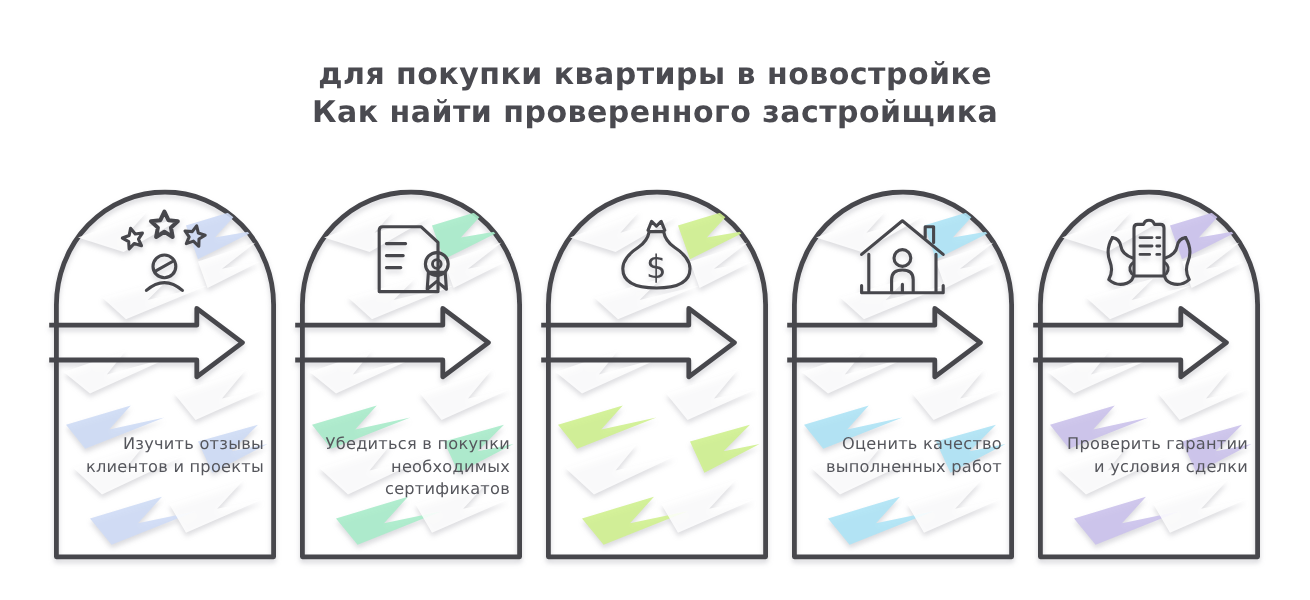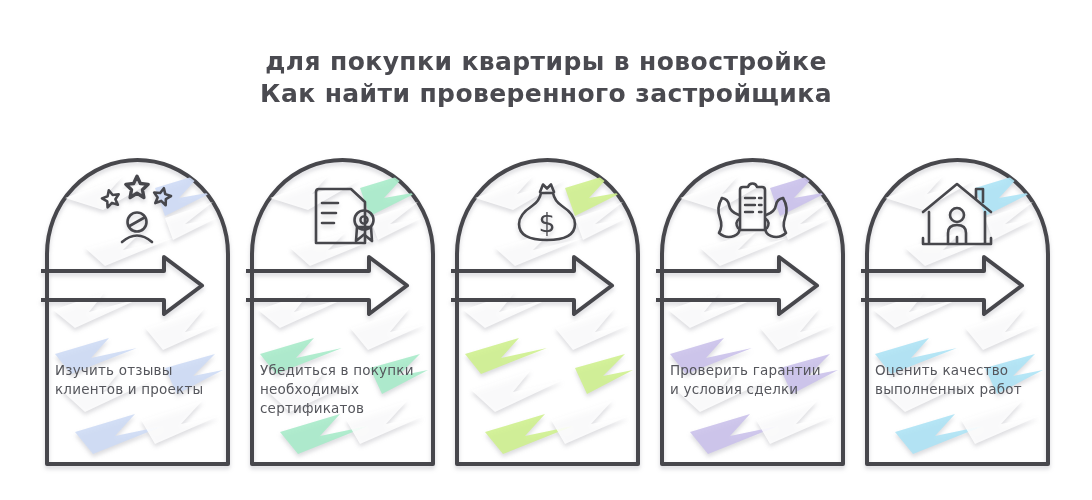--- a/index.html
+++ b/index.html
@@ -22,21 +22,21 @@
     display:flex;gap:20px;
   }
   .card{position:relative;width:185px;height:308px;flex:0 0 auto;}
   .card svg.shape{
     position:absolute;left:-4px;top:0;
     filter:drop-shadow(0 3px 2px rgba(110,110,125,.28));
   }
   .ol{stroke:var(--outline);fill:none;stroke-linecap:round;stroke-linejoin:round;}
   .card-label{
     position:absolute;left:0;top:203px;width:100%;padding:0 10px;
-    text-align:left;color:var(--card-text);
+    text-align:right;color:var(--card-text);
     font-size:13.5px;line-height:19px;letter-spacing:.2px;
     white-space:pre-line;
   }
   .dollar{font-family:"DejaVu Sans",sans-serif;font-weight:500;}
 </style>
 </head>
 <body>
 
 <div class="stage">
 
@@ -150,20 +150,60 @@
             <path d="M96 262 L158 242 L136 266 L174 258 L110 286 Z"></path>
           </g>
         </g>
         <g>
           <path class="ol" stroke-width="2.6" d="M85 34 L88 26.5 L92 30.5 L96 26.5 L99 34"></path>
           <path class="ol" stroke-width="2.6" d="M86 35 Q84.5 43 77 48 Q64 56.5 64 66 Q64 82 92 82 Q120 82 120 66 Q120 56.5 107 48 Q99.5 43 98 35 Z"></path>
           <text class="dollar" x="92" y="74" font-size="27" text-anchor="middle" fill="#47474c">$</text>
         </g>
         <path d="M-12 113 L119 113 L119 99 L157 127.5 L119 156 L119 142 L-12 142 Z" class="ol" stroke-width="4" fill="#ffffff"></path>
       </svg>
+    </div>
+
+    <div class="card">
+      <svg class="shape" width="189" height="312" viewBox="-4 0 189 312">
+        <defs>
+          <clipPath id="c3">
+              <path d="M2 306 L2 96 A90.5 94 0 0 1 183 96 L183 306 Z"></path>
+            </clipPath>
+        </defs>
+        <path d="M2 306 L2 96 A90.5 94 0 0 1 183 96 L183 306 Z" class="ol" stroke-width="4" fill="#c8ecf8"></path>
+        <g clip-path="url(#c3)">
+          <g opacity=".9" fill="#aee4f6">
+            <path d="M110 30 L156 16 L134 40 L168 34 L120 58 Z"></path>
+            <path d="M10 196 L64 180 L46 200 L92 190 L26 216 Z"></path>
+            <path d="M120 210 L170 196 L148 218 L178 212 L132 236 Z"></path>
+            <path d="M30 274 L90 256 L70 278 L118 268 L48 296 Z"></path>
+          </g>
+          <g fill="#ffffff" opacity=".85">
+            <path d="M20 40 L78 18 L62 36 L110 22 L58 52 Z"></path>
+            <path d="M120 60 L168 44 L140 66 L172 60 L128 82 Z"></path>
+            <path d="M40 90 L96 74 L78 92 L128 80 L60 108 Z"></path>
+            <path d="M8 152 L60 134 L44 154 L96 140 L30 170 Z"></path>
+            <path d="M100 170 L160 150 L140 174 L176 166 L118 192 Z"></path>
+            <path d="M16 232 L76 212 L58 234 L108 222 L40 254 Z"></path>
+            <path d="M96 262 L158 242 L136 266 L174 258 L110 286 Z"></path>
+          </g>
+        </g>
+        <g>
+          <path class="ol" stroke-width="2.6" d="M111 40 V31 H118 V44"></path>
+          <path class="ol" stroke-width="2.6" d="M58 54 L92 26 L126 54"></path>
+          <path class="ol" stroke-width="2.6" d="M64 54 V85 M120 54 V85"></path>
+          <path class="ol" stroke-width="2.6" d="M58 86 H126 M58 86 V80 M126 86 V80"></path>
+          <circle class="ol" stroke-width="2.6" cx="92" cy="57" r="7"></circle>
+          <path class="ol" stroke-width="2.6" d="M83 85 V75 Q83 67 92 67 Q101 67 101 75 V85"></path>
+          <path class="ol" stroke-width="2.6" d="M92 85 V79"></path>
+        </g>
+        <path d="M-12 113 L119 113 L119 99 L157 127.5 L119 156 L119 142 L-12 142 Z" class="ol" stroke-width="4" fill="#ffffff"></path>
+      </svg>
+      <div class="card-label">Оценить качество
+выполненных работ</div>
     </div>
 
     <div class="card">
       <svg class="shape" width="189" height="312" viewBox="-4 0 189 312">
         <defs>
           <clipPath id="c4">
               <path d="M2 306 L2 96 A90.5 94 0 0 1 183 96 L183 306 Z"></path>
             </clipPath>
         </defs>
         <path d="M2 306 L2 96 A90.5 94 0 0 1 183 96 L183 306 Z" class="ol" stroke-width="4" fill="#dcd6f2"></path>
@@ -198,54 +238,14 @@
             <path class="ol" stroke-width="2.6" d="M62 40 Q56 50 60 60 Q63 68 59 75 Q66 81 74 78 Q79.5 76 79.5 71"></path>
             <path class="ol" stroke-width="2.4" d="M79 61 Q74.5 64.5 78 70"></path>
           </g>
         </g>
         <path d="M-12 113 L119 113 L119 99 L157 127.5 L119 156 L119 142 L-12 142 Z" class="ol" stroke-width="4" fill="#ffffff"></path>
       </svg>
       <div class="card-label">Проверить гарантии
 и условия сделки</div>
     </div>
 
-    <div class="card">
-      <svg class="shape" width="189" height="312" viewBox="-4 0 189 312">
-        <defs>
-          <clipPath id="c3">
-              <path d="M2 306 L2 96 A90.5 94 0 0 1 183 96 L183 306 Z"></path>
-            </clipPath>
-        </defs>
-        <path d="M2 306 L2 96 A90.5 94 0 0 1 183 96 L183 306 Z" class="ol" stroke-width="4" fill="#c8ecf8"></path>
-        <g clip-path="url(#c3)">
-          <g opacity=".9" fill="#aee4f6">
-            <path d="M110 30 L156 16 L134 40 L168 34 L120 58 Z"></path>
-            <path d="M10 196 L64 180 L46 200 L92 190 L26 216 Z"></path>
-            <path d="M120 210 L170 196 L148 218 L178 212 L132 236 Z"></path>
-            <path d="M30 274 L90 256 L70 278 L118 268 L48 296 Z"></path>
-          </g>
-          <g fill="#ffffff" opacity=".85">
-            <path d="M20 40 L78 18 L62 36 L110 22 L58 52 Z"></path>
-            <path d="M120 60 L168 44 L140 66 L172 60 L128 82 Z"></path>
-            <path d="M40 90 L96 74 L78 92 L128 80 L60 108 Z"></path>
-            <path d="M8 152 L60 134 L44 154 L96 140 L30 170 Z"></path>
-            <path d="M100 170 L160 150 L140 174 L176 166 L118 192 Z"></path>
-            <path d="M16 232 L76 212 L58 234 L108 222 L40 254 Z"></path>
-            <path d="M96 262 L158 242 L136 266 L174 258 L110 286 Z"></path>
-          </g>
-        </g>
-        <g>
-          <path class="ol" stroke-width="2.6" d="M111 40 V31 H118 V44"></path>
-          <path class="ol" stroke-width="2.6" d="M58 54 L92 26 L126 54"></path>
-          <path class="ol" stroke-width="2.6" d="M64 54 V85 M120 54 V85"></path>
-          <path class="ol" stroke-width="2.6" d="M58 86 H126 M58 86 V80 M126 86 V80"></path>
-          <circle class="ol" stroke-width="2.6" cx="92" cy="57" r="7"></circle>
-          <path class="ol" stroke-width="2.6" d="M83 85 V75 Q83 67 92 67 Q101 67 101 75 V85"></path>
-          <path class="ol" stroke-width="2.6" d="M92 85 V79"></path>
-        </g>
-        <path d="M-12 113 L119 113 L119 99 L157 127.5 L119 156 L119 142 L-12 142 Z" class="ol" stroke-width="4" fill="#ffffff"></path>
-      </svg>
-      <div class="card-label">Оценить качество
-выполненных работ</div>
-    </div>
-
   </div>
 </div>
 
 </body></html>

